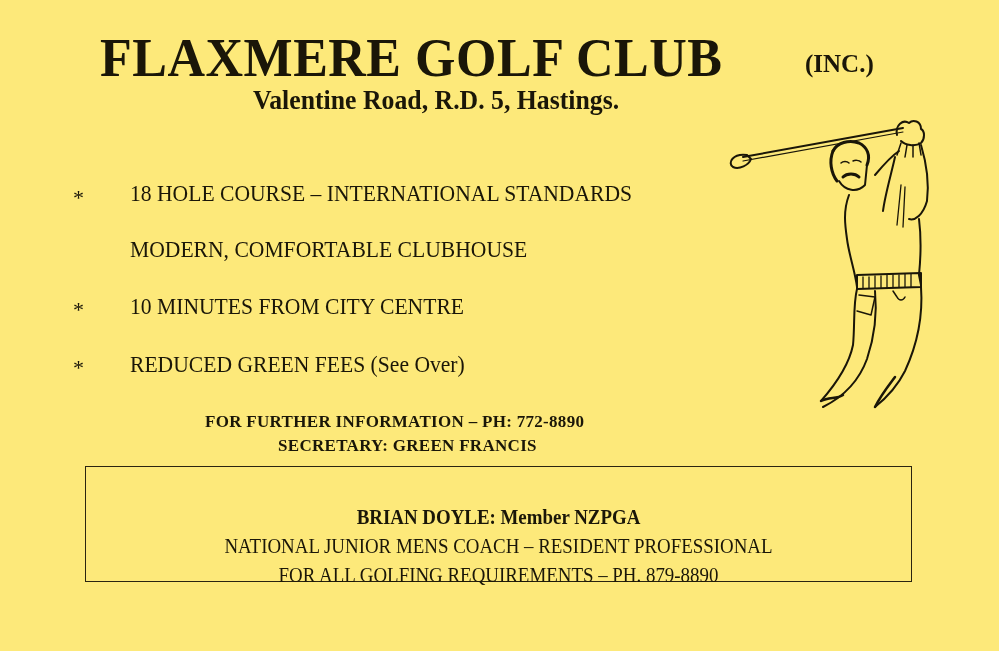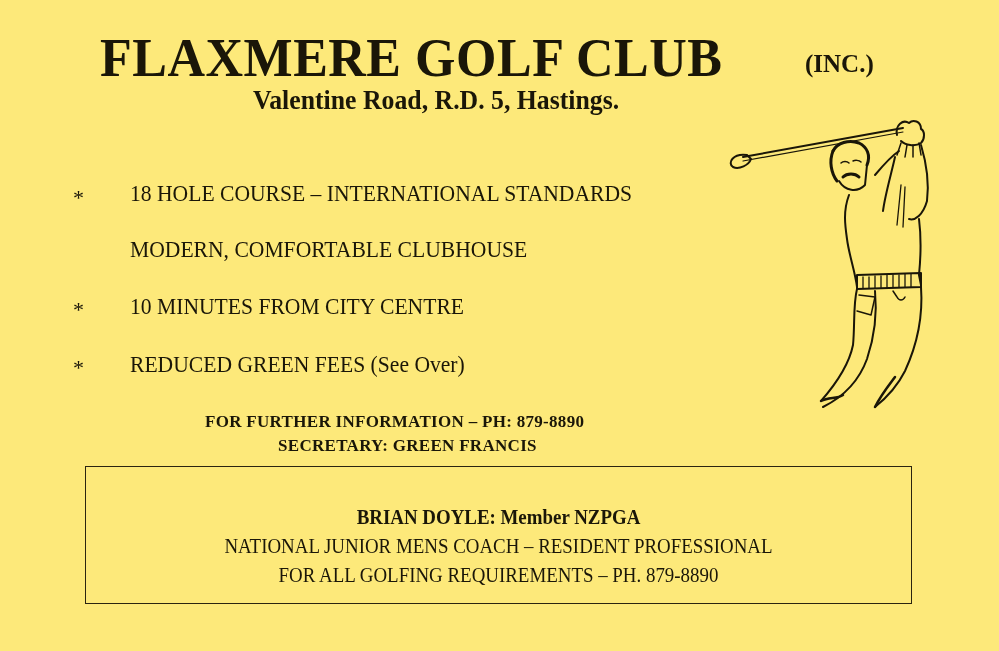--- a/index.html
+++ b/index.html
@@ -26,21 +26,21 @@
     transform:scaleX(0.9); transform-origin:left;
   }
   .star { font-size:22px; }
   #contact1, #contact2 {
     font-size:17px; font-weight:bold; letter-spacing:0.3px;
   }
   #contact1 { left:205px; top:412px; }
   #contact2 { left:278px; top:436px; }
   #probox {
     position:absolute; left:85px; top:466px;
-    width:827px; height:138px;
+    width:827px; height:116px;
     border:1.5px solid #2a2410;
     box-sizing:border-box;
   }
   .pl {
     position:absolute; left:0; right:0; text-align:center;
     font-size:21px;
     transform:scaleX(0.9);
   }
   #pro-name { top:38px; font-weight:bold; }
   #pro-title { top:67px; }
@@ -63,21 +63,21 @@
     <span class="abs star" style="left:73px; top:240px;"></span>
     <span class="abs feat" style="left:130px; top:236px;">MODERN, COMFORTABLE CLUBHOUSE</span>
 
     <span class="abs star" style="left:73px; top:297px;">*</span>
     <span class="abs feat" style="left:130px; top:293px;">10 MINUTES FROM CITY CENTRE</span>
 
     <span class="abs star" style="left:73px; top:355px;">*</span>
     <span class="abs feat" style="left:130px; top:351px;">REDUCED GREEN FEES  (See Over)</span>
   </div>
 
-  <div id="contact1" class="abs">FOR FURTHER INFORMATION – PH: 879-8890</div>
+  <div id="contact1" class="abs">FOR FURTHER INFORMATION – PH: 772-8890</div>
   <div id="contact2" class="abs">SECRETARY: GREEN FRANCIS</div>
 
   <div id="probox">
     <div id="pro-name" class="pl">BRIAN DOYLE: Member NZPGA</div>
     <div id="pro-title" class="pl">NATIONAL JUNIOR MENS COACH – RESIDENT PROFESSIONAL</div>
     <div id="pro-phone" class="pl">FOR ALL GOLFING REQUIREMENTS – PH. 879-8890</div>
   </div>
 
   <svg id="golfer" width="230" height="295" viewBox="0 0 230 295" fill="none" stroke="#1a1608" stroke-width="2" stroke-linecap="round" stroke-linejoin="round">
 

